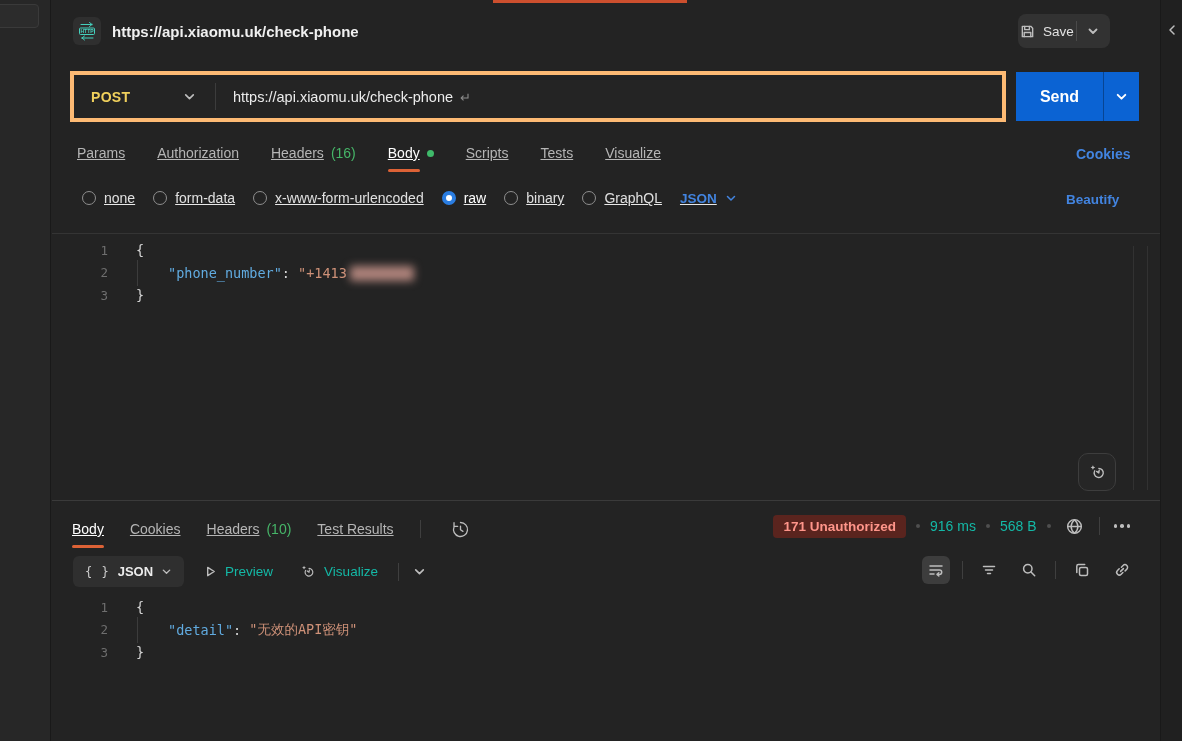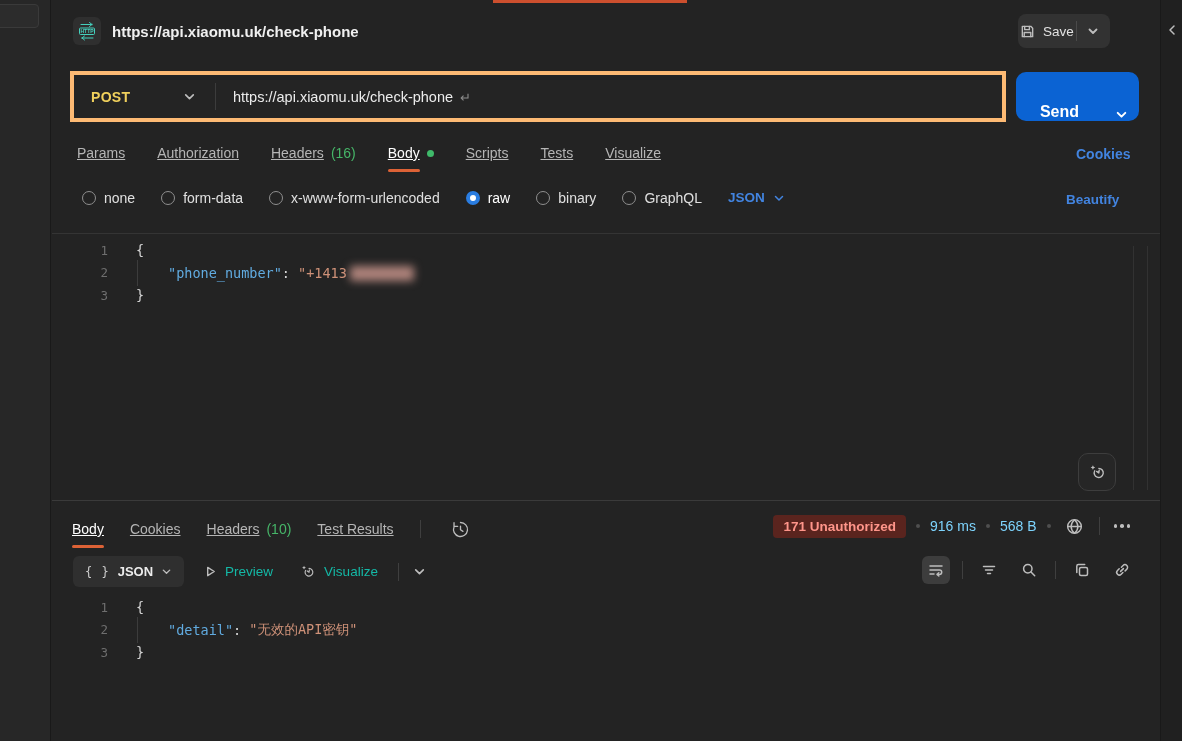--- a/index.html
+++ b/index.html
@@ -27,39 +27,39 @@
   .save-sep { width:1px; background:#4a4a4a; margin:7px 0; }
   .save-caret { width:33px; display:flex; align-items:center; justify-content:center; cursor:pointer; }
 
   
   .url-bar { position:absolute; left:70px; top:71px; width:936px; height:51px; border:4px solid #fdba74; border-radius:0; background:#242424; display:flex; align-items:center; }
   .method-select { width:141px; display:flex; align-items:center; justify-content:space-between; padding:0 19px 0 17px; cursor:pointer; }
   .method-label { color:#f0d05c; font-weight:bold; font-size:14px; letter-spacing:.3px; }
   .url-divider { width:1px; height:27px; background:#3c3c3c; }
   .url-text { margin-left:17px; font-size:14.5px; color:#ececec; white-space:nowrap; }
   .enter-hint { color:#8b8b8b; font-size:13px; margin-left:7px; }
-  .send-btn { position:absolute; left:1016px; top:72px; width:123px; height:49px; border-radius:10px; background:#0b63d3; display:flex; overflow:hidden;align-items:flex-end; }
+  .send-btn { position:absolute; left:1016px; top:72px; width:123px; height:49px; border-radius:0; background:#0b63d3; display:flex; overflow:hidden; }
   .send-main { flex:1; display:flex; align-items:center; justify-content:center; color:#fff; font-weight:bold; font-size:16px; cursor:pointer; }
   .send-sep { width:1px; background:rgba(0,0,0,.3); margin:0; }
   .send-caret { width:35px; display:flex; align-items:center; justify-content:center; cursor:pointer; }
   .send-caret .ico, .save-caret .ico { stroke-width:1.8; }
 
   
   .req-tabs { position:absolute; left:77px; top:145px; display:flex; gap:32px; align-items:center; }
   .tab { color:#b5b5b5; font-size:14px; cursor:pointer; display:flex; align-items:center; gap:7px; }
   .tab .cnt { color:#46b568; }
   .tab.active { color:#ffffff; }
   .tab .lbl { position:relative;text-decoration:underline; }
   .tab.active .lbl::after { content:""; position:absolute; left:0; right:0; bottom:-11px; height:3px; border-radius:2px; background:#dd6236; }
   .green-dot { width:7px; height:7px; border-radius:50%; background:#3fba6a; }
   .link-blue { color:#4284e0; font-weight:bold; font-size:13.5px; cursor:pointer; }
   .cookies-link { position:absolute; left:1076px; top:146px; font-size:14px; }
 
   
-  .body-type-row { position:absolute; left:82px; top:190px; display:flex; gap:26px; align-items:flex-start; }
+  .body-type-row { position:absolute; left:82px; top:190px; display:flex; gap:18px; align-items:center;text-decoration:underline; }
   .radio-item { display:flex; align-items:center; gap:8px; cursor:pointer; color:#e0e0e0; }
   .radio { width:14px; height:14px; border-radius:50%; border:1.5px solid #8f8f8f; background:transparent; }
   .radio.selected { border:4.5px solid #2a7de1; background:#fff; }
   .format-dd { display:flex; align-items:center; gap:8px; cursor:pointer; }
   .beautify-link { position:absolute; left:1066px; top:192px; }
 
   
   .editor { position:absolute; left:52px; top:233px; width:1108px; height:267px; border-top:1px solid #343434; background:#232323; }
   .code-row { display:flex; height:22.5px; align-items:center; font-family:"DejaVu Sans Mono", monospace; font-size:13.5px; }
   .code-lines { position:absolute; top:5px; left:0; right:0; }
@@ -74,21 +74,21 @@
   .gutter-line { position:absolute; top:12px; bottom:10px; width:1px; background:#323232; }
   .postbot-btn { position:absolute; right:44px; bottom:9px; width:38px; height:38px; border:1px solid #3d3d3d; border-radius:10px; background:#262626; display:flex; align-items:center; justify-content:center; cursor:pointer; }
 
   
   .response { position:absolute; left:52px; top:500px; width:1108px; height:241px; border-top:1px solid #3a3a3a; background:#232323; }
   .resp-tabs { position:absolute; left:20px; top:14px; display:flex; gap:26px; align-items:center; }
   .resp-tab-divider { width:1px; height:18px; background:#3f3f3f; }
   .status-cluster { position:absolute; right:26px; top:11px; display:flex; align-items:center; gap:10px; }
   .status-badge { background:#5a241e; color:#ff958a; font-weight:600; font-size:13.5px; padding:4px 10px; border-radius:4px; cursor:pointer; }
   .sep-dot { width:4px; height:4px; border-radius:50%; background:#4f4f4f; }
-  .meta-txt { color:#7dd3fc; font-size:14px; }
+  .meta-txt { color:#14b8a6; font-size:14px; }
   .v-div { width:1px; height:18px; background:#3f3f3f; }
   .more-dots { display:flex; gap:3px; padding:4px; cursor:pointer; }
   .more-dots i { width:3.5px; height:3.5px; border-radius:50%; background:#bdbdbd; }
 
   .resp-toolbar { position:absolute; left:21px; top:55px; display:flex; align-items:center; gap:14px; }
   .json-pill { display:flex; align-items:center; gap:8px; background:#2f2f2f; border-radius:6px; height:31px; padding:0 12px; cursor:pointer; }
   .braces { font-family:"DejaVu Sans Mono", monospace; color:#cfcfcf; font-size:12px; letter-spacing:1px; }
   .pill-label { color:#ececec; font-size:13px; font-weight:600; }
   .tool-btn { display:flex; align-items:center; gap:8px; color:#14b8a6; font-size:13.5px; cursor:pointer; padding:0 6px; }
   .resp-toolbar-right { position:absolute; right:24px; top:55px; display:flex; align-items:center; gap:12px; }

